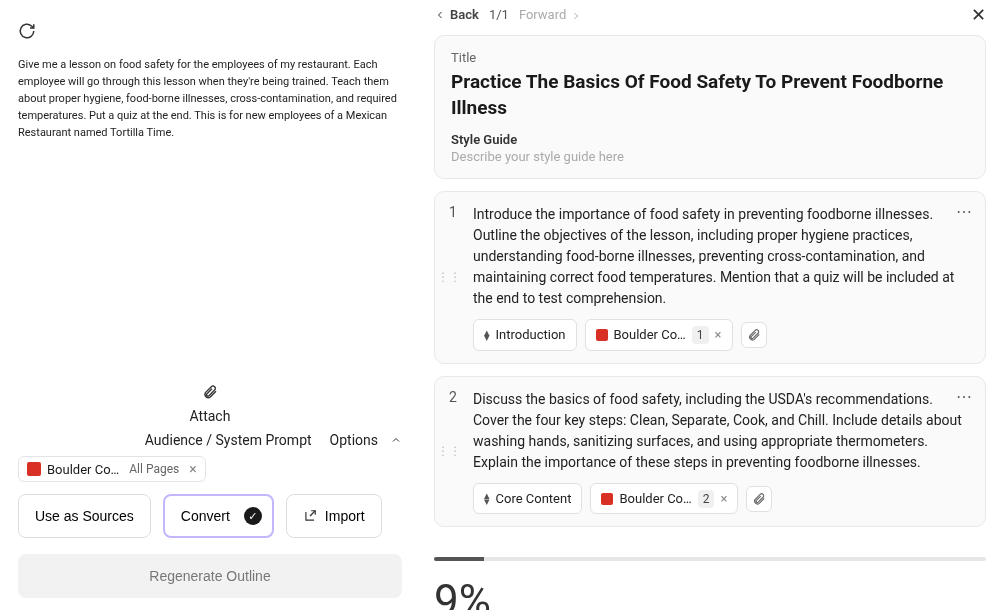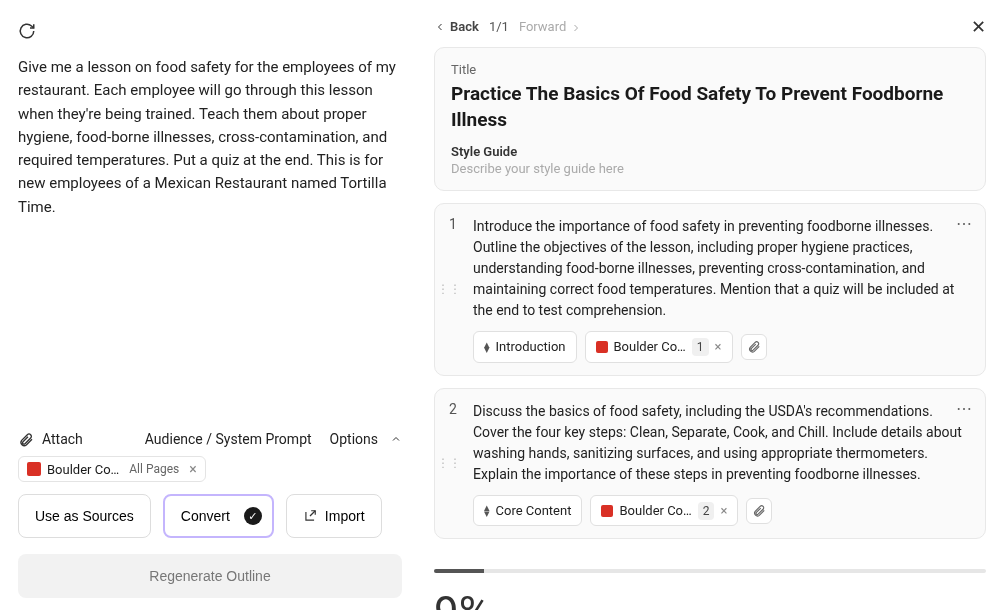--- a/index.html
+++ b/index.html
@@ -28,32 +28,33 @@
   .left-header h1 {
     font-size: 24px;
     font-weight: 600;
   }
   .refresh-icon {
     width: 18px; height: 18px;
     cursor: pointer;
     color: #333;
   }
   .prompt-text {
-    font-size: 15px;
+    font-size: 11px;
     line-height: 1.55;
     color: #222;
   }
   .spacer { flex: 1; }
   .meta-row {
     display: flex;
     align-items: center;
     gap: 8px;
     font-size: 14px;
     color: #222;
     padding: 8px 0;
+    flex-direction: column;
   }
   .meta-row .right-links {
     margin-left: auto;
     display: flex;
     align-items: center;
     gap: 18px;
   }
   .meta-link { cursor: pointer; font-size: 14px; }
   .chev { width: 12px; height: 12px; }
   .source-chip {
@@ -127,21 +128,21 @@
     padding: 14px;
     font-size: 14px;
     cursor: pointer;
   }
   
   .right {
     flex: 1;
     display: flex;
     flex-direction: column;
     background: #fff;
-    padding: 16px 14px 10px 14px;
+    padding: 4px 14px 10px 14px;
     position: relative;
   }
   .nav-row {
     display: flex;
     align-items: center;
     gap: 10px;
     font-size: 13px;
     color: #444;
     margin-bottom: 10px;
   }

